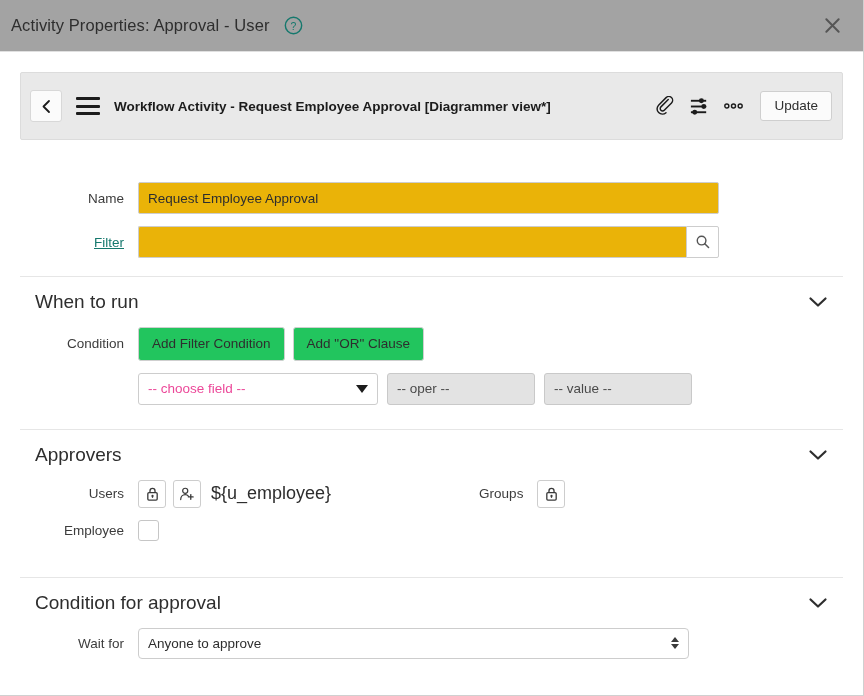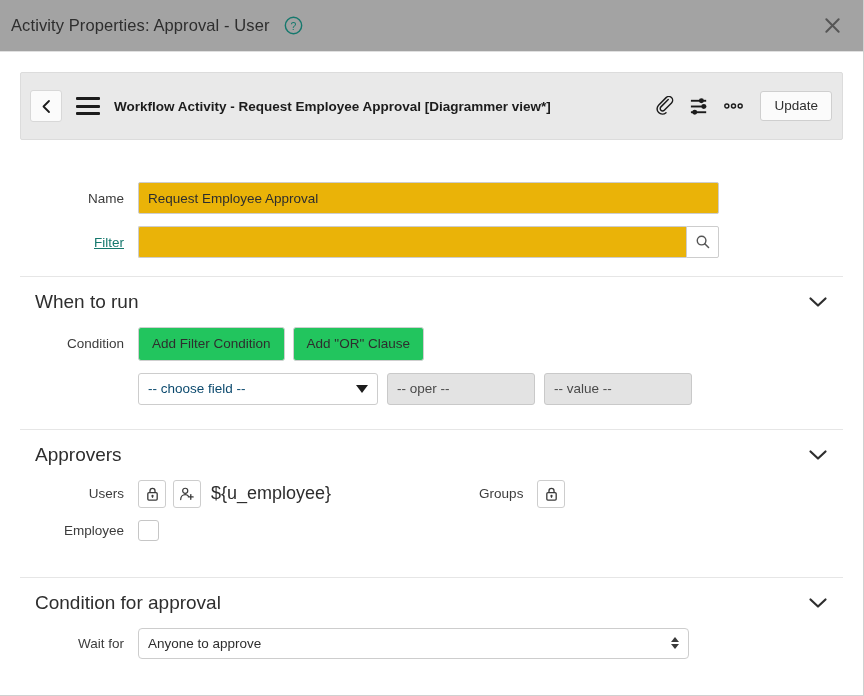--- a/index.html
+++ b/index.html
@@ -206,21 +206,21 @@
     margin-top: 12px;
     margin-left: 118px;
     gap: 9px;
   }
   .sel-field {
     width: 240px; height: 32px;
     border: 1px solid #cdcdcd;
     border-radius: 3px;
     background: #fff;
     font-size: 13.5px;
-    color: #0c4a6e;
+    color: #ec4899;
     display: flex; align-items: center; justify-content: space-between;
     padding: 0 9px;
     cursor: pointer;
   }
   .caret-down {
     width: 0; height: 0;
     border-left: 6px solid transparent;
     border-right: 6px solid transparent;
     border-top: 8px solid #1c1c1c;
   }

